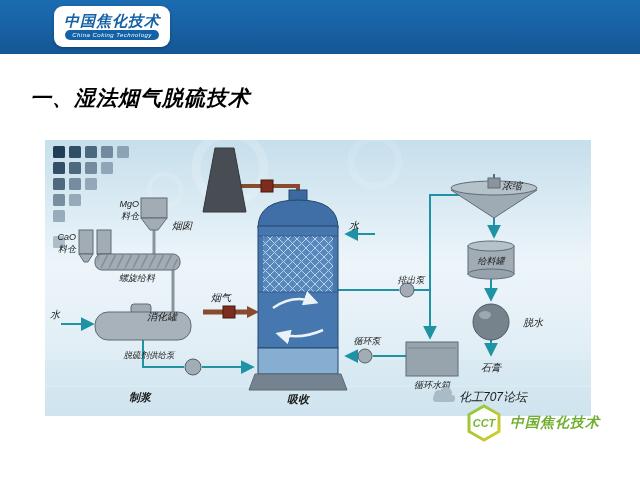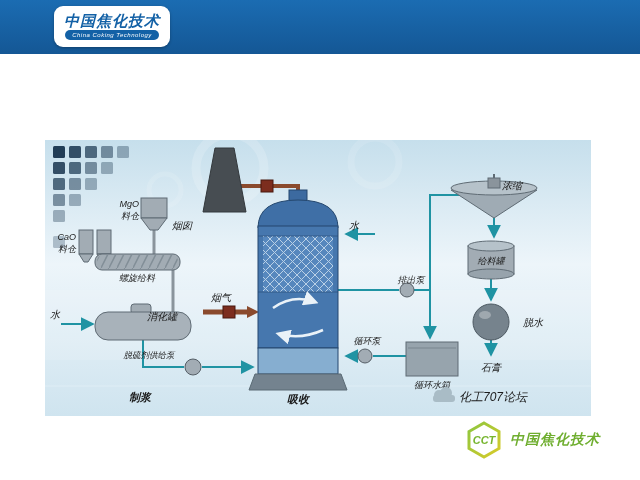--- a/index.html
+++ b/index.html
@@ -29,37 +29,38 @@
   .title {
     position:absolute; left:30px; top:84px; margin:0;
     font-size:21px; font-weight:bold; color:#000000; letter-spacing:1px;
   }
   
   .diagram { position:absolute; left:45px; top:140px; width:546px; height:276px; }
   .diagram svg { display:block; width:100%; height:100%; }
   .diagram text { font-family:"Liberation Sans","DejaVu Sans",sans-serif; fill:#1a1a1a; }
   
   .footer-brand {
-    position:absolute; right:40px; bottom:20px;
+    position:absolute; right:40px; bottom:37px;
     display:flex; align-items:center; gap:6px;
   }
   .footer-text { color:#6fae2f; font-size:14px; font-weight:bold; letter-spacing:1px; }
 </style>
 </head>
 <body>
 
 <div class="slide">
 
   <header class="topbar">
     <div class="logo-box">
       <div class="logo-cn">中国焦化技术</div>
       <div class="logo-en">China Coking Technology</div>
     </div>
   </header>
 
+  <h1 class="title">一、湿法烟气脱硫技术</h1>
 
   <div class="diagram">
     <svg viewBox="0 0 546 276" xmlns="http://www.w3.org/2000/svg">
       <defs>
         <linearGradient id="bgGrad" x1="0" y1="0" x2="0" y2="1">
           <stop offset="0" stop-color="#c6dfec"></stop>
           <stop offset="0.45" stop-color="#edf5fa"></stop>
           <stop offset="1" stop-color="#cfe4ef"></stop>
         </linearGradient>
         <linearGradient id="hexGrad" x1="0" y1="0" x2="1" y2="1">

